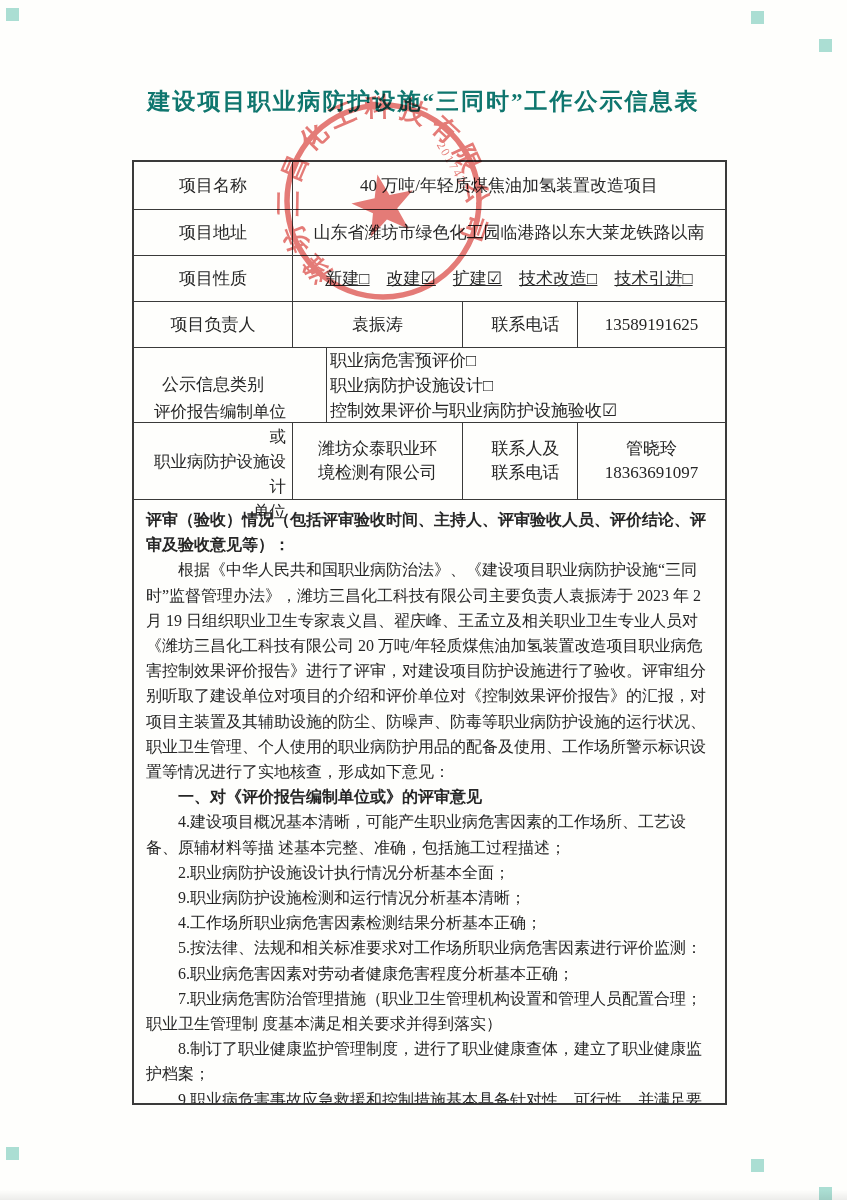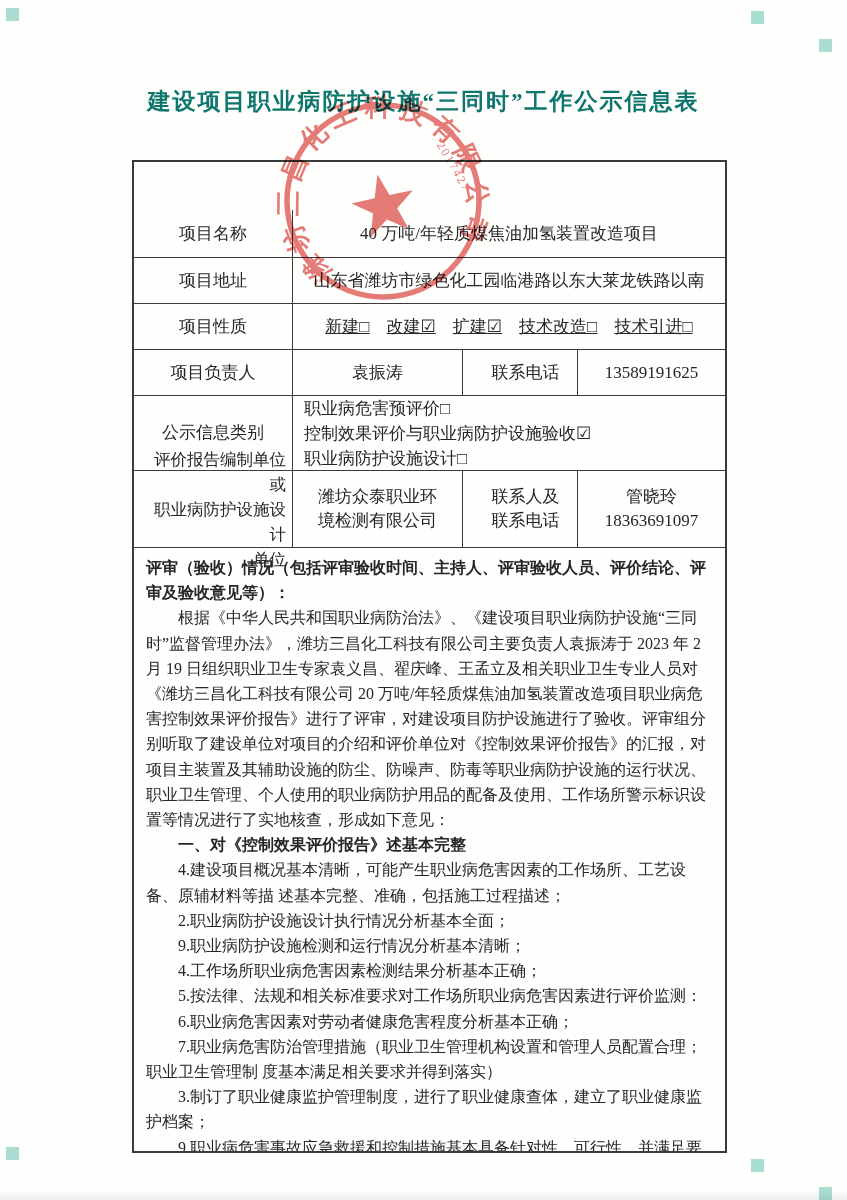--- a/index.html
+++ b/index.html
@@ -15,38 +15,38 @@
   .artifact{position:absolute;width:13px;height:13px;opacity:.55;}
   .title{
     position:absolute;top:86px;left:0;width:100%;margin:0;text-align:center;
     font-size:23px;font-weight:bold;letter-spacing:2px;color:#0f766e;
   }
   .tbl{
     position:absolute;left:132px;top:160px;width:595px;box-sizing:border-box;
     border:2px solid #3a3a3a;display:flex;flex-direction:column;background:transparent;
   }
   .tr{display:flex;border-top:1.6px solid #3a3a3a;box-sizing:border-box;}
-  .tr:first-child{border-top:none;margin-top:48px;}
+  .tr:first-child{border-top:none;}
   .td{
     box-sizing:border-box;border-left:1.6px solid #3a3a3a;
     display:flex;flex-direction:column;align-items:center;justify-content:center;
     text-align:center;font-size:17px;line-height:24px;padding:2px 6px;
   }
   .td:first-child{border-left:none;}
   .lab{width:158px;flex:0 0 auto;}
   .val{flex:1 1 auto;}
   .r-s{height:46px;}
   .r1{height:47px;}
   .r5{height:75px;}
   .r6{height:77px;}
   .r7{height:604px;}
   .nature-cell{flex-direction:row;justify-content:center;gap:17px;white-space:nowrap;text-decoration:underline;}
   .col-name{width:170px;flex:0 0 auto;}
   .col-phlab{width:115px;flex:0 0 auto;padding-left:17px;}
-  .pub-cell{align-items:flex-start;padding-left:11px;line-height:25px;text-align:center;}
+  .pub-cell{align-items:flex-start;padding-left:3px;line-height:25px;text-align:center;margin-left:34px;}
   .pre{white-space:pre-line;}
   .lab6{font-size:16.5px;line-height:25px;text-align:right;}
   .review-cell{
     display:block;text-align:left;padding:7px 12px 4px 12px;
     font-size:16px;line-height:25.2px;overflow:hidden;
   }
   .review-cell p{margin:0;text-indent:2em;}
   .review-cell p.noindent{text-indent:0;}
   .review-cell p.bold{font-weight:bold;}
   .stamp{
@@ -89,49 +89,49 @@
       <div class="td lab">项目负责人</div>
       <div class="td col-name">袁振涛</div>
       <div class="td col-phlab">联系电话</div>
       <div class="td val">13589191625</div>
     </div>
 
     <div class="tr r5">
       <div class="td lab">公示信息类别</div>
       <div class="td val pub-cell">
           <div>职业病危害预评价□</div>
+          <div>职业病防护设施设计□</div>
           <div>控制效果评价与职业病防护设施验收☑</div>
-          <div>职业病防护设施设计□</div>
         </div>
     </div>
 
     <div class="tr r6">
       <div class="td lab lab6 pre">评价报告编制单位或
 职业病防护设施设计
 单位</div>
       <div class="td col-name pre">潍坊众泰职业环
 境检测有限公司</div>
       <div class="td col-phlab pre">联系人及
 联系电话</div>
       <div class="td val">管晓玲 18363691097</div>
     </div>
 
     <div class="tr r7">
       <div class="td val review-cell">
           <p class="bold noindent">评审（验收）情况（包括评审验收时间、主持人、评审验收人员、评价结论、评审及验收意见等）：</p>
           <p class="">根据《中华人民共和国职业病防治法》、《建设项目职业病防护设施“三同时”监督管理办法》，潍坊三昌化工科技有限公司主要负责人袁振涛于 2023 年 2 月 19 日组织职业卫生专家袁义昌、翟庆峰、王孟立及相关职业卫生专业人员对《潍坊三昌化工科技有限公司 20 万吨/年轻质煤焦油加氢装置改造项目职业病危害控制效果评价报告》进行了评审，对建设项目防护设施进行了验收。评审组分别听取了建设单位对项目的介绍和评价单位对《控制效果评价报告》的汇报，对项目主装置及其辅助设施的防尘、防噪声、防毒等职业病防护设施的运行状况、职业卫生管理、个人使用的职业病防护用品的配备及使用、工作场所警示标识设置等情况进行了实地核查，形成如下意见：</p>
-          <p class="bold ">一、对《控制效果评价报告》述基本完整</p>
+          <p class="bold ">一、对《评价报告编制单位或》的评审意见</p>
           <p class="">4.建设项目概况基本清晰，可能产生职业病危害因素的工作场所、工艺设备、原辅材料等描 述基本完整、准确，包括施工过程描述；</p>
           <p class="">2.职业病防护设施设计执行情况分析基本全面；</p>
           <p class="">9.职业病防护设施检测和运行情况分析基本清晰；</p>
           <p class="">4.工作场所职业病危害因素检测结果分析基本正确；</p>
           <p class="">5.按法律、法规和相关标准要求对工作场所职业病危害因素进行评价监测：</p>
           <p class="">6.职业病危害因素对劳动者健康危害程度分析基本正确；</p>
           <p class="">7.职业病危害防治管理措施（职业卫生管理机构设置和管理人员配置合理；职业卫生管理制 度基本满足相关要求并得到落实）</p>
-          <p class="">3.制订了职业健康监护管理制度，进行了职业健康查体，建立了职业健康监护档案；</p>
+          <p class="">8.制订了职业健康监护管理制度，进行了职业健康查体，建立了职业健康监护档案；</p>
           <p class="">9.职业病危害事故应急救援和控制措施基本具备针对性、可行性，并满足要求；</p>
         </div>
     </div>
 
   </div>
 
   <div class="stamp" style="color: rgb(221, 79, 74);">
     <svg width="212" height="212" viewBox="0 0 212 212">
       <circle cx="106" cy="106" r="96" fill="none" stroke="currentColor" stroke-width="5.5"></circle>
       <polygon fill="currentColor" points="106,79 113.6,101.5 137.4,101.8 118.4,116 125.4,138.7 106,125 86.6,138.7 93.6,116 74.6,101.8 98.4,101.5"></polygon>

